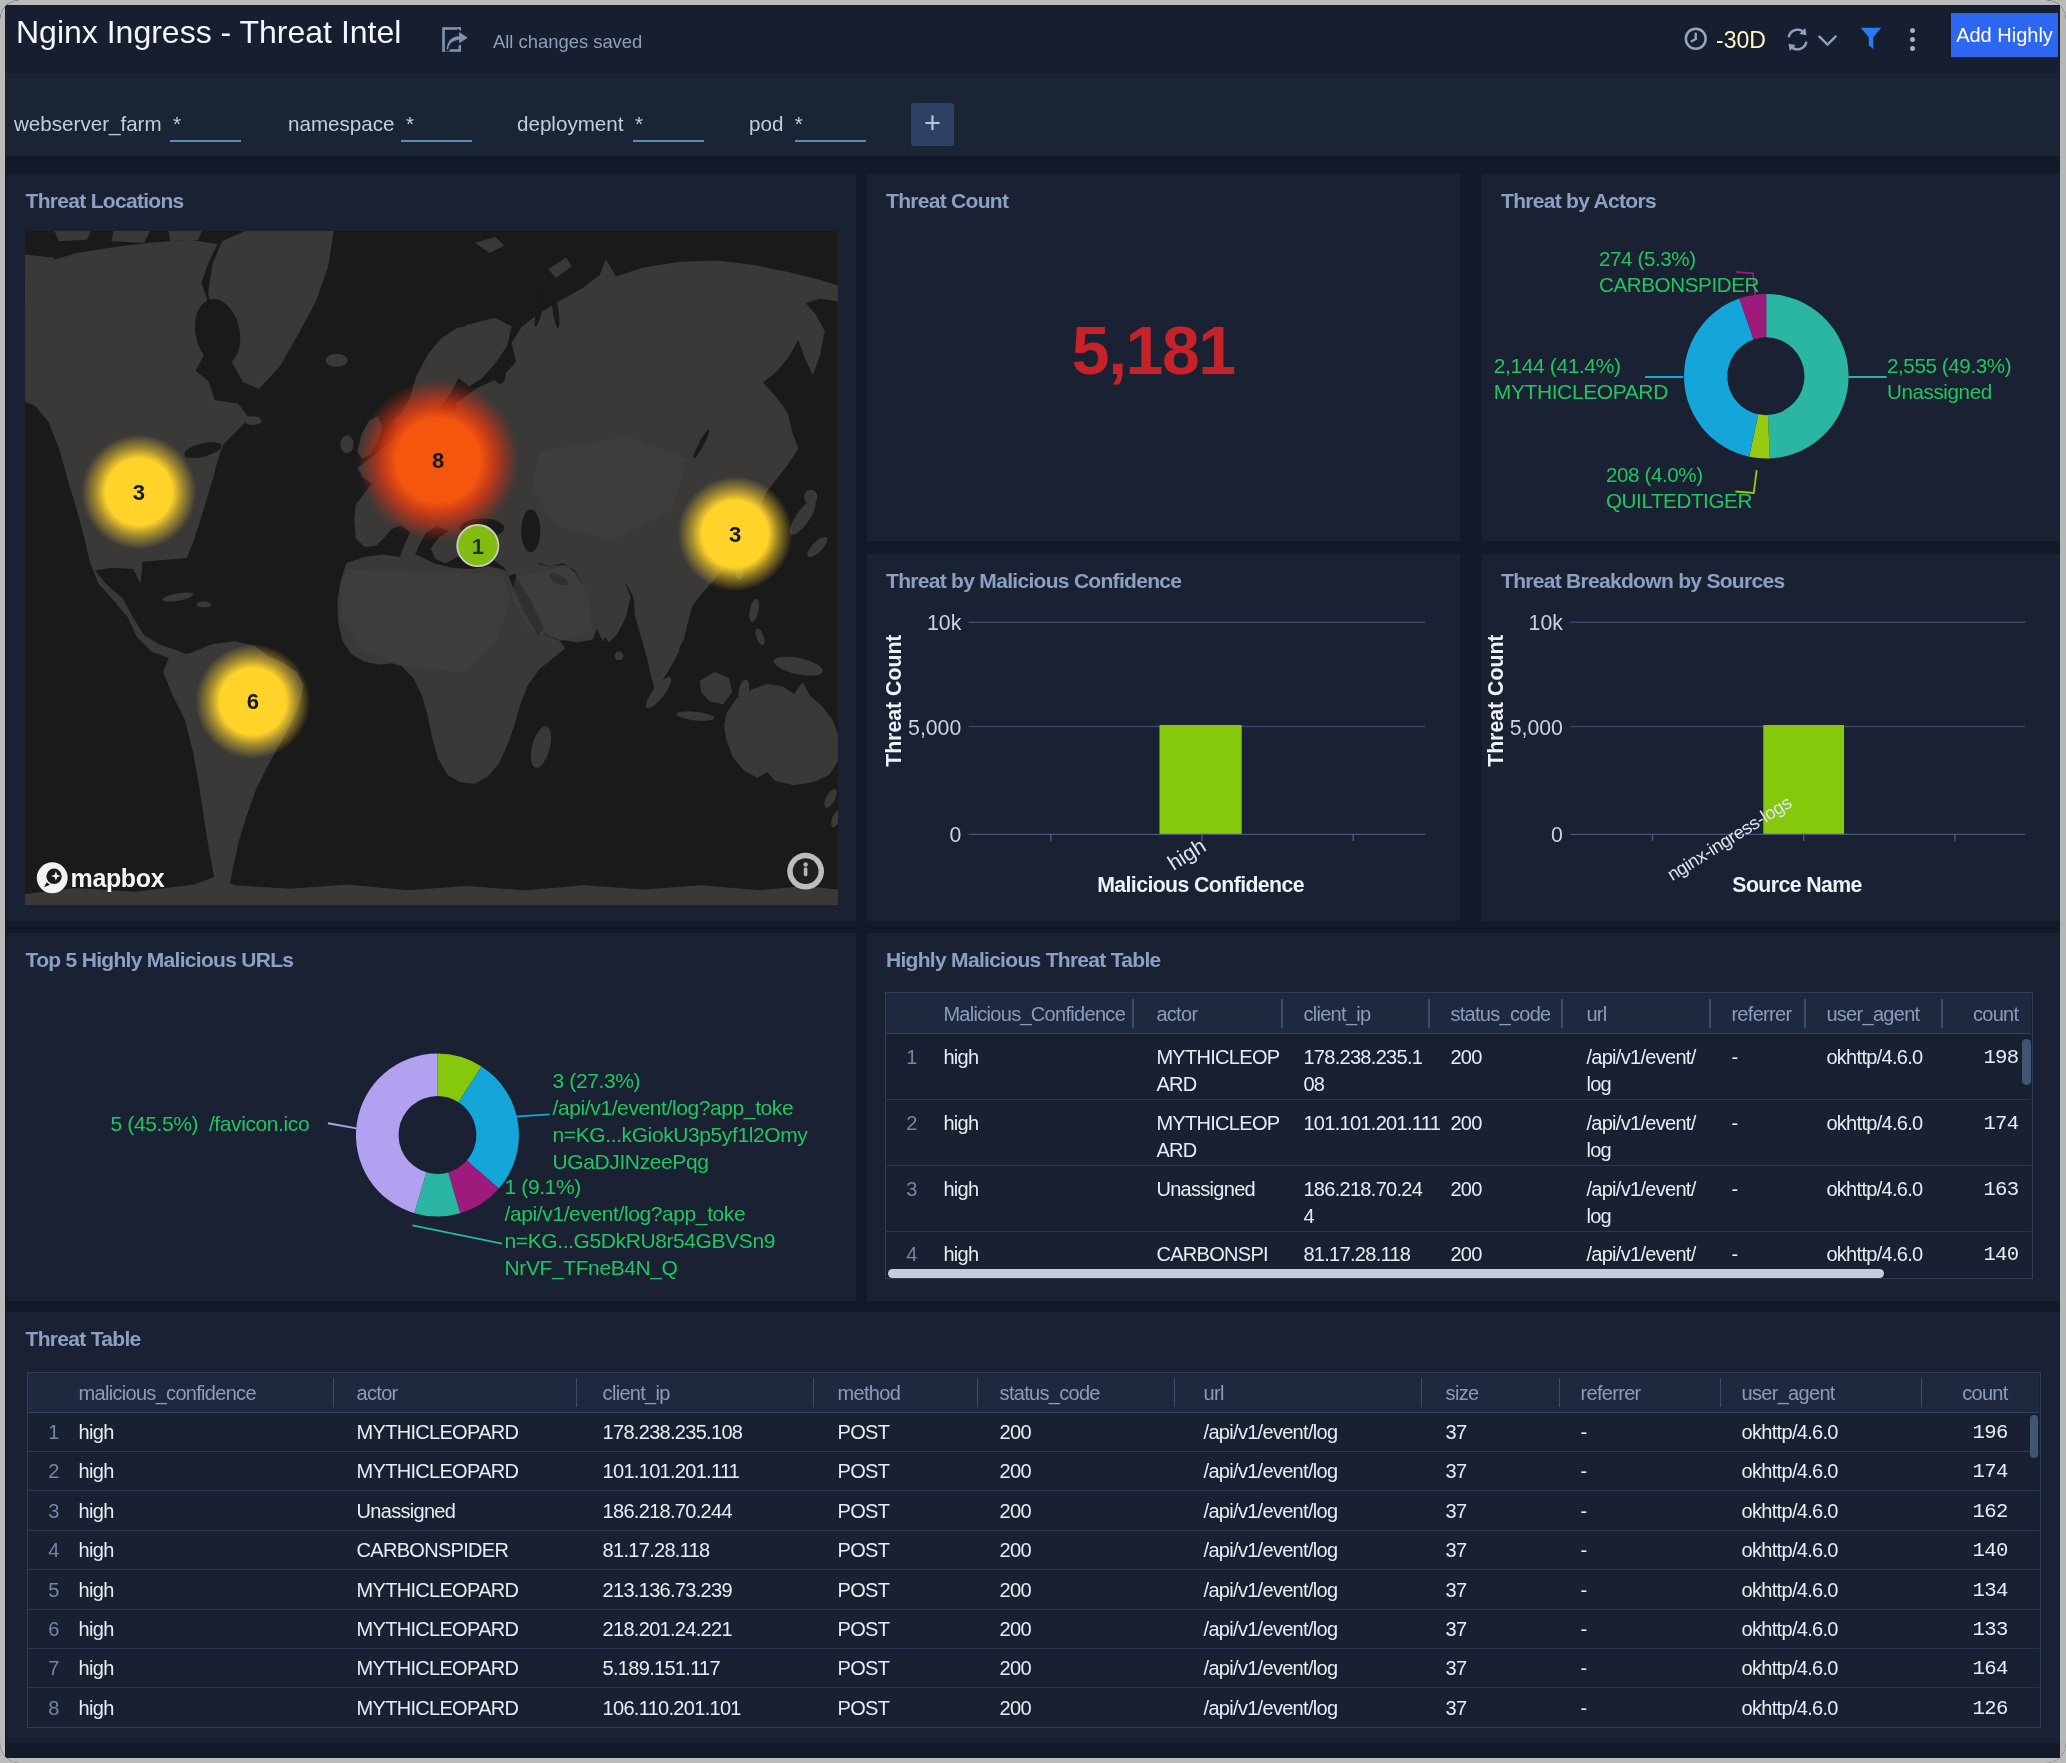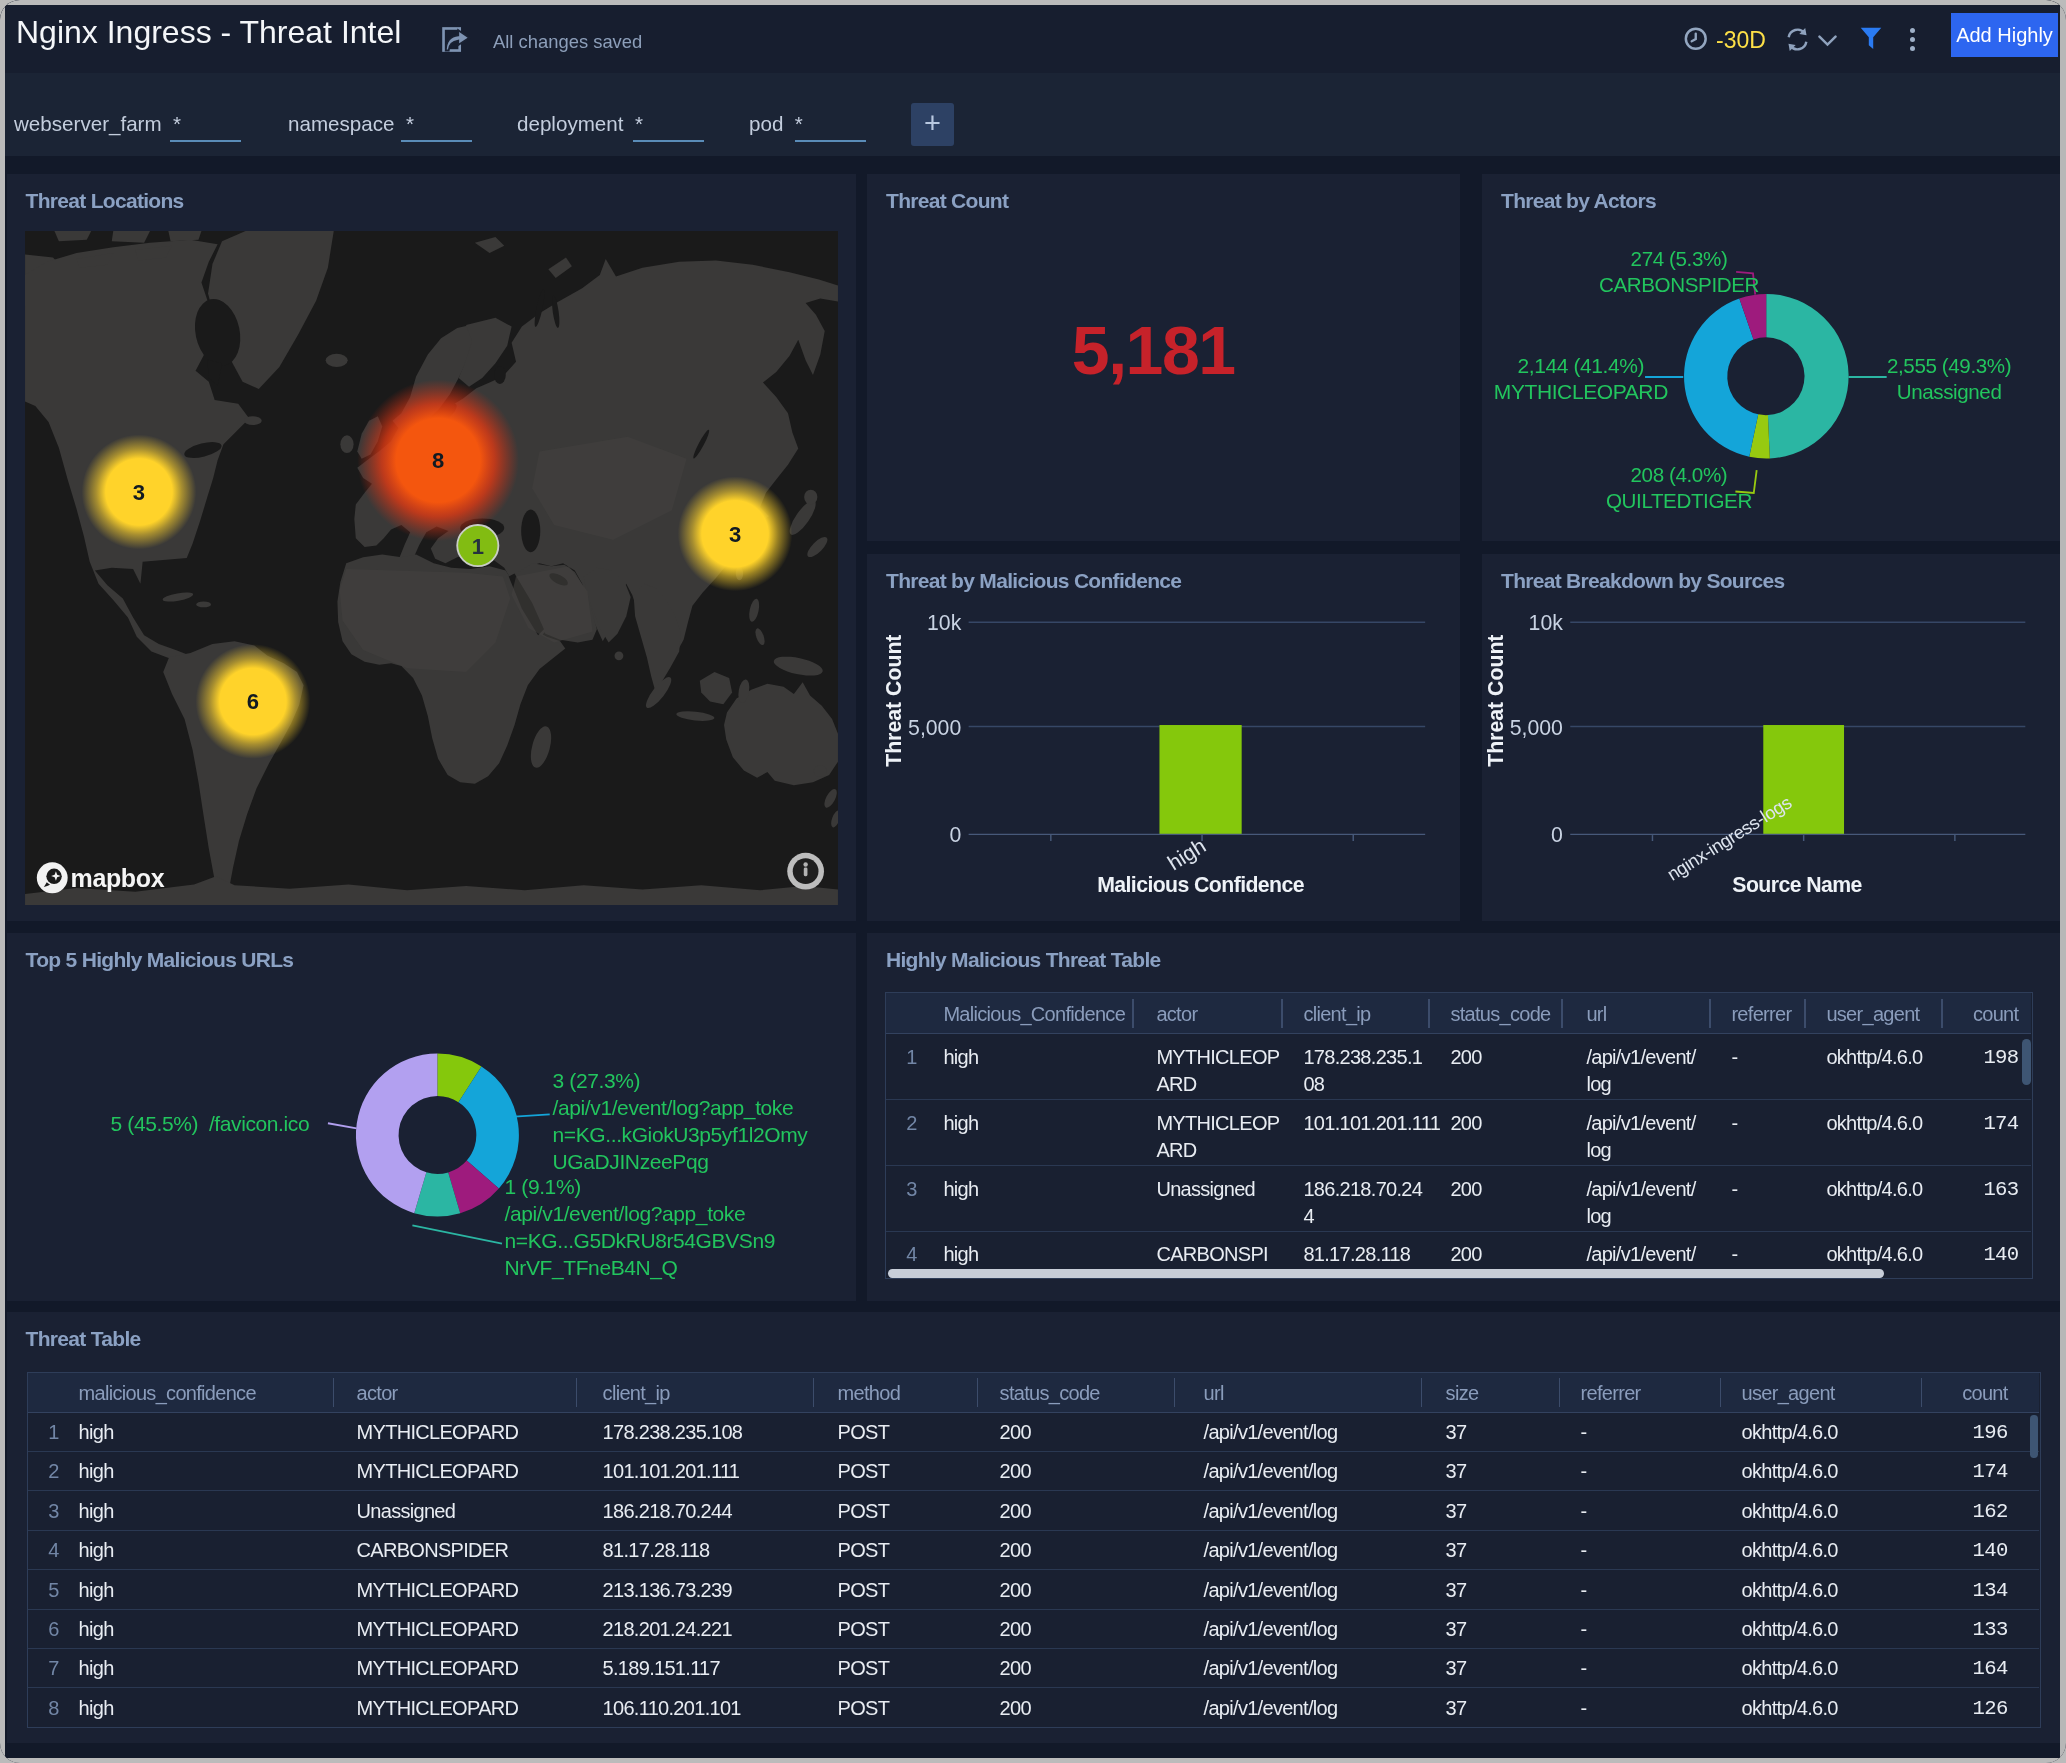--- a/index.html
+++ b/index.html
@@ -32,21 +32,21 @@
   <svg class="abs" style="left:442px;top:26.5px" width="31" height="25" viewBox="0 0 42 34">
     <rect x="2" y="2" width="22" height="30" fill="none" stroke="#7e93b2" stroke-width="3.6"></rect>
     <path d="M5 32 C5.5 19 12 12.5 22 11.5 L22 4.5 L37 14.5 L22 24.5 L22 18.5 C14 19.5 9.5 24 9 32 Z" fill="#7e93b2" stroke="#1a2132" stroke-width="2.5"></path>
   </svg>
   <div class="abs" style="left:493px;top:31px;font-size:18.4px;color:#8d9fba;">All changes saved</div>
 
   <svg class="abs" style="left:1684px;top:27px" width="23.5" height="23.5" viewBox="0 0 32 32">
     <circle cx="16" cy="16" r="13.5" fill="none" stroke="#93a6c0" stroke-width="3.4"></circle>
     <path d="M16 9 v7.5 l-5.5 3" fill="none" stroke="#93a6c0" stroke-width="3.2" stroke-linecap="round"></path>
   </svg>
-  <div class="abs" style="left:1716px;top:27px;font-size:23px;color:#fde047;">-30D</div>
+  <div class="abs" style="left:1716px;top:27px;font-size:23px;color:#fef9c3;">-30D</div>
   <svg class="abs" style="left:1785px;top:26.5px" width="25" height="25" viewBox="0 0 34 34">
     <path d="M5 14 A 12.3 12.3 0 0 1 26.5 8" fill="none" stroke="#8fa2bd" stroke-width="3.3"></path>
     <path d="M29 20 A 12.3 12.3 0 0 1 7.5 26" fill="none" stroke="#8fa2bd" stroke-width="3.3"></path>
     <path d="M27.5 1.5 l1.8 9.8 -9.8 -1.8 Z" fill="#8fa2bd"></path>
     <path d="M6.5 32.5 l-1.8 -9.8 9.8 1.8 Z" fill="#8fa2bd"></path>
   </svg>
   <svg class="abs" style="left:1818px;top:35px" width="19" height="11.8" viewBox="0 0 26 16">
     <path d="M2 2 L13 13 L24 2" fill="none" stroke="#8fa2bd" stroke-width="3.4" stroke-linecap="round"></path>
   </svg>
   <svg class="abs" style="left:1860px;top:26.5px" width="22" height="23.5" viewBox="0 0 30 32">
@@ -207,21 +207,21 @@
         <circle cx="1062" cy="862" r="3" fill="#b3b3b3"></circle>
       </svg>
     </div>
   </div>
 
   <div class="panel" style="left:867px;top:174px;width:593px;height:367px;">
     <div class="ptitle">Threat Count</div>
     <div class="abs" style="left:-10.3px;top:137px;width:593px;text-align:center;font-size:68px;font-weight:bold;color:#c6222a;letter-spacing:-1.5px;">5,181</div>
   </div>
 
-  <div class="panel" style="left:1482px;top:174px;width:578px;height:367px;text-align:center;">
+  <div class="panel" style="left:1482px;top:174px;width:578px;height:367px;">
     <div class="ptitle">Threat by Actors</div>
     <svg class="abs" style="left:0;top:0;" width="578" height="367" viewBox="0 0 787 499">
       <path d="M387.0 163.0 A112 112 0 0 1 391.9 386.9 L389.3 327.9 A53 53 0 0 0 387.0 222.0 Z" fill="#2bb6a3"></path>
       <path d="M391.9 386.9 A112 112 0 0 1 363.9 384.6 L376.1 326.9 A53 53 0 0 0 389.3 327.9 Z" fill="#97ca10"></path>
       <path d="M363.9 384.6 A112 112 0 0 1 350.4 169.2 L369.7 224.9 A53 53 0 0 0 376.1 326.9 Z" fill="#14a5d9"></path>
       <path d="M350.4 169.2 A112 112 0 0 1 387.0 163.0 L387.0 222.0 A53 53 0 0 0 369.7 224.9 Z" fill="#9e1b7d"></path>
       <polyline points="346,133 369,135 372,164" fill="none" stroke="#9e1b7d" stroke-width="2.5"></polyline>
       <polyline points="222,276 274,276" fill="none" stroke="#14a5d9" stroke-width="2.5"></polyline>
       <polyline points="499,276 551,276" fill="none" stroke="#2bb6a3" stroke-width="2.5"></polyline>
       <polyline points="345,432 370,434 374,403" fill="none" stroke="#97ca10" stroke-width="2.5"></polyline>

